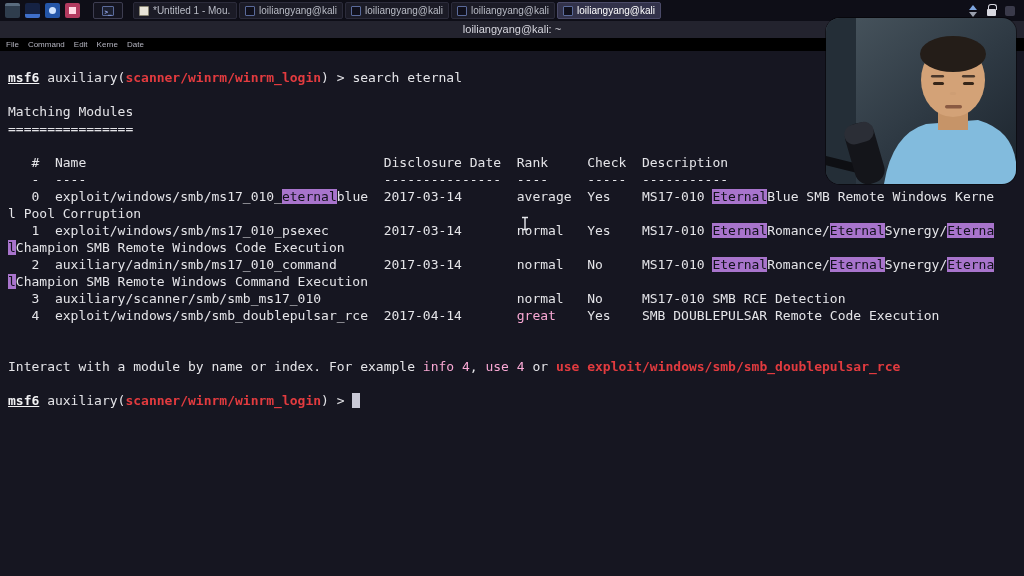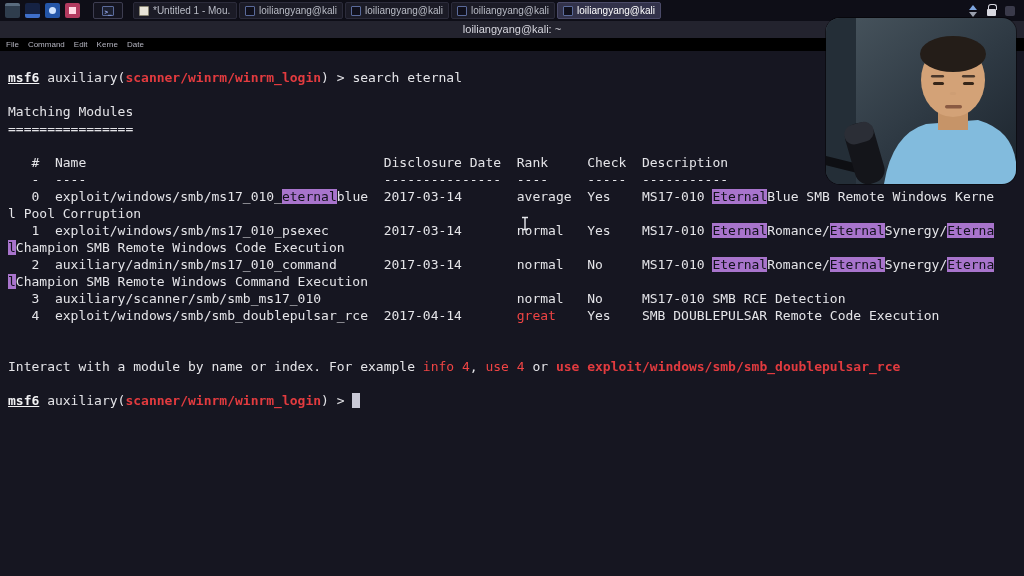--- a/index.html
+++ b/index.html
@@ -45,21 +45,21 @@
   .menubar  { position:absolute; top:38px; left:0; width:1024px; height:13px; background:#000000;
               display:flex; gap:9px; padding-left:6px; align-items:center; z-index:5; }
   .menubar span { color:#b4b4c0; font-size:8px; cursor:pointer; }
 
   
   .term { position:absolute; top:66px; left:0; width:1024px; height:525px; background:#161621;
           padding:3px 0 0 8px; z-index:1; cursor:text; }
   .tout { font:13px/17px "DejaVu Sans Mono", monospace; color:#e4e4e8; white-space:pre; }
   .tout .tline { height:17px; }
   .tout span.r  { color:#e23b3f; font-weight:bold; }
-  .tout span.t  { color:#ef4444; }
+  .tout span.t  { color:#f9a8d4; }
   .tout span.h  { background:#a874cc; color:#12121c;margin-top:36px; }
   .tout span.u  { text-decoration:underline; font-weight:bold; color:#f2f2f4; }
   .tout span.cur{ background:#c9c9d6; }
 
   
   .ibeam { position:absolute; left:520px; top:216px; z-index:20; }
 
   
   .webcam { position:absolute; top:18px; right:8px; width:190px; height:166px;
             border-radius:14px; overflow:hidden; z-index:40; box-shadow:0 0 0 1px rgba(0,0,0,.45); }

